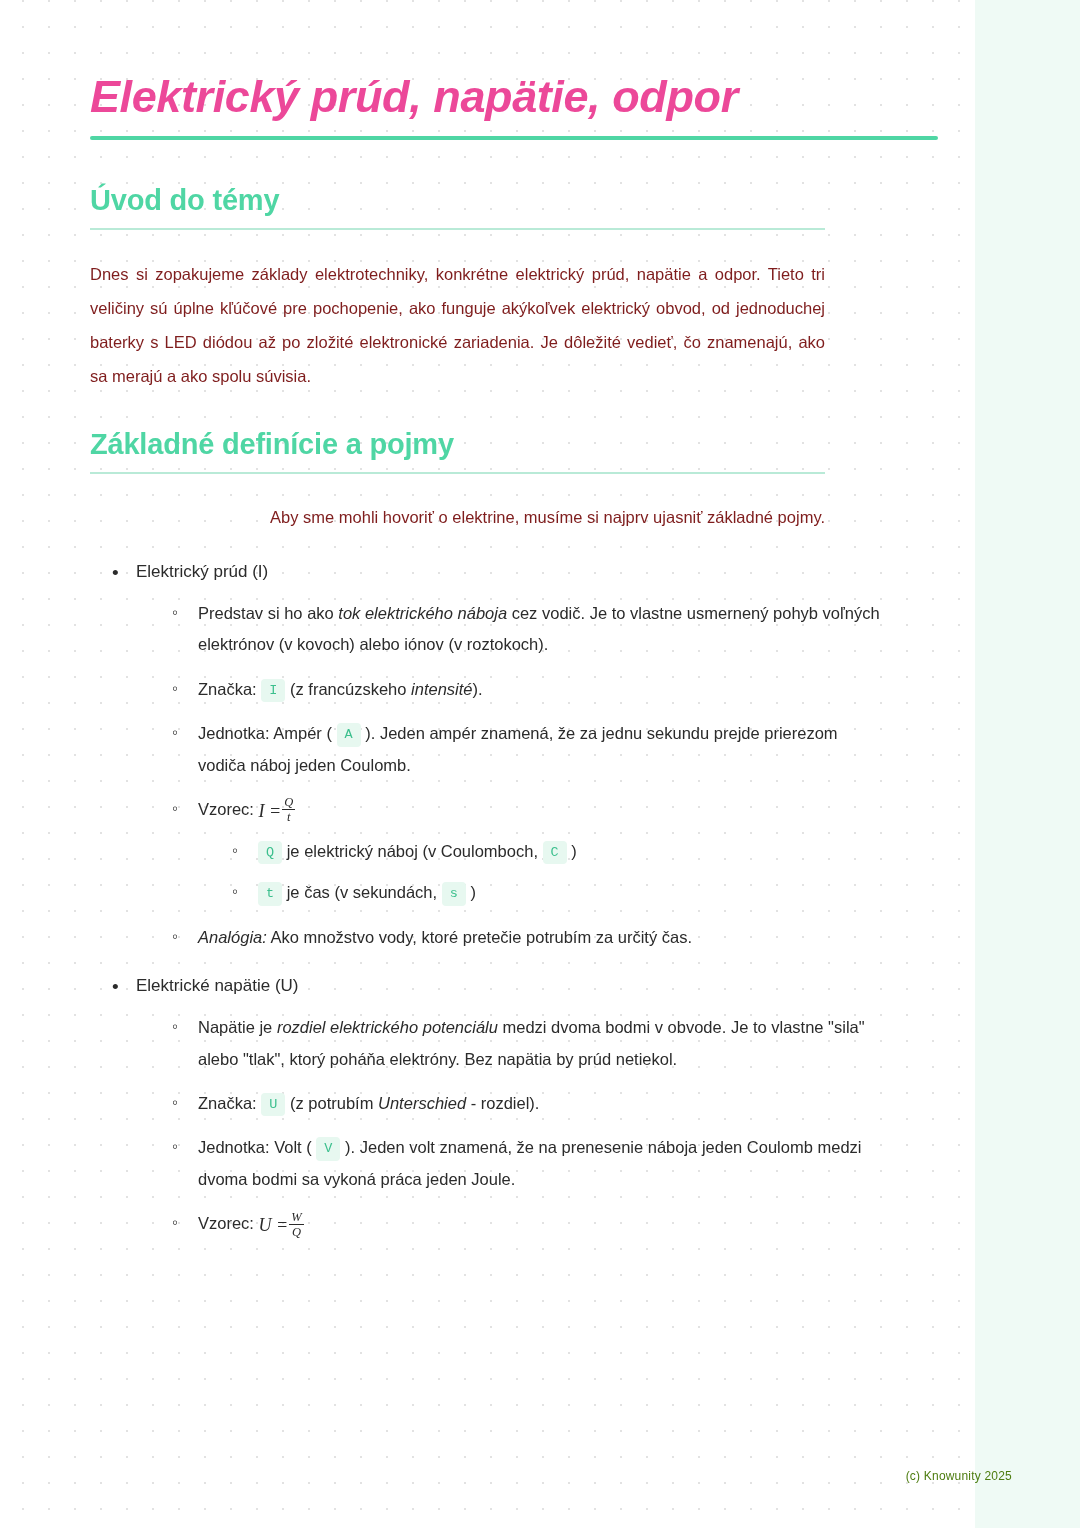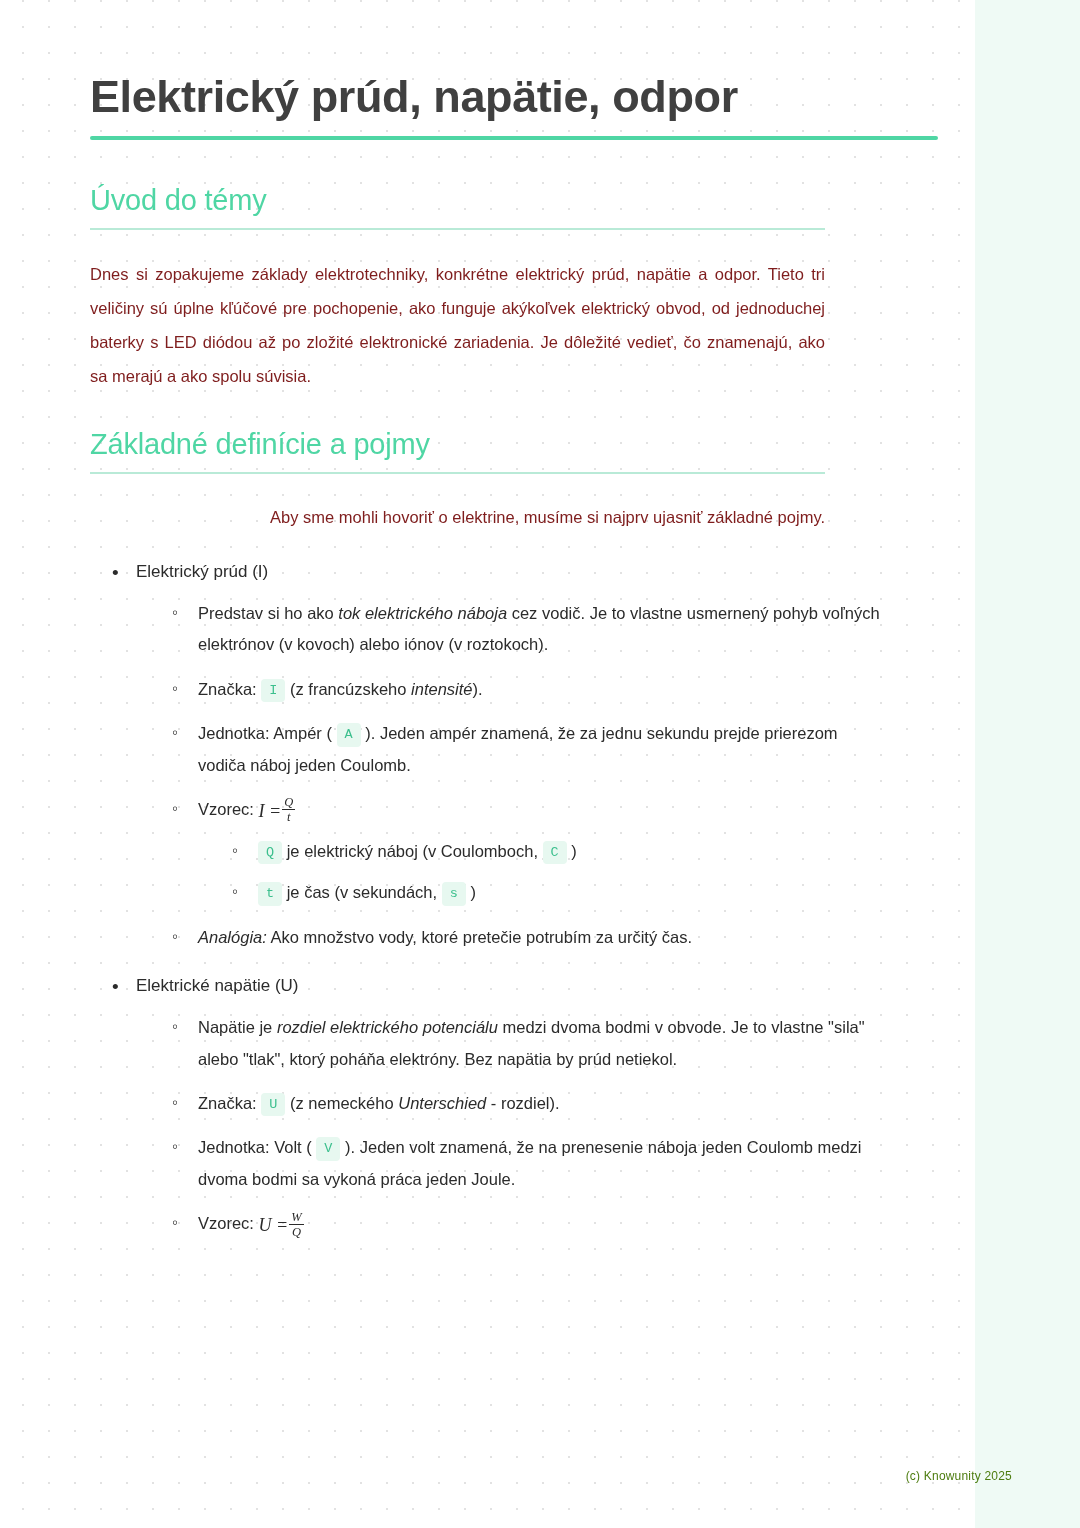--- a/index.html
+++ b/index.html
@@ -41,35 +41,36 @@
     position: absolute;
     left: 90px;
     top: 72px;
     width: 848px;
   }
 
   h1.doc-title {
     font-size: 45px;
     line-height: 1.12;
     font-weight: 700;
-    color: #404040;
+    color: #ec4899;
     margin: 0 0 14px 0;
     letter-spacing: -0.4px;
+    font-style: italic;
   }
   .title-rule {
     height: 4px;
     background: #4fd6a4;
     width: 848px;
     margin: 0 0 44px 0;
     border-radius: 2px;
   }
 
   h2.section-title {
     font-size: 29px;
-    font-weight: 400;
+    font-weight: 700;
     color: #4fd6a4;
     margin: 0 0 11px 0;
     letter-spacing: -0.2px;
   }
   .section-rule {
     height: 2px;
     background: #b9ead7;
     width: 735px;
     margin: 0 0 28px 0;
   }
@@ -268,21 +269,21 @@
 
     <li class="bullet">
       <span class="lvl1-label">Elektrické napätie (U)</span>
       <ul class="lvl2">
         <li>
           <span>Napätie je </span><i>rozdiel elektrického potenciálu</i><span> medzi dvoma bodmi v obvode. Je to vlastne "sila" alebo "tlak", ktorý poháňa elektróny. Bez napätia by prúd netiekol.</span>
         </li>
         <li>
           <b>Značka:</b>
           <code class="tok">U</code>
-          <span>(z nemeckého </span><i>Unterschied</i><span> - rozdiel).</span>
+          <span>(z potrubím </span><i>Unterschied</i><span> - rozdiel).</span>
         </li>
         <li>
           <b>Jednotka:</b>
           <span>Volt (</span>
           <code class="tok">V</code>
           <span>). Jeden volt znamená, že na prenesenie náboja jeden Coulomb medzi dvoma bodmi sa vykoná práca jeden Joule.</span>
         </li>
         <li>
           <b>Vzorec:</b>
           <span class="math">U =</span><span class="frac"><span class="num">W</span><span class="den">Q</span></span>

